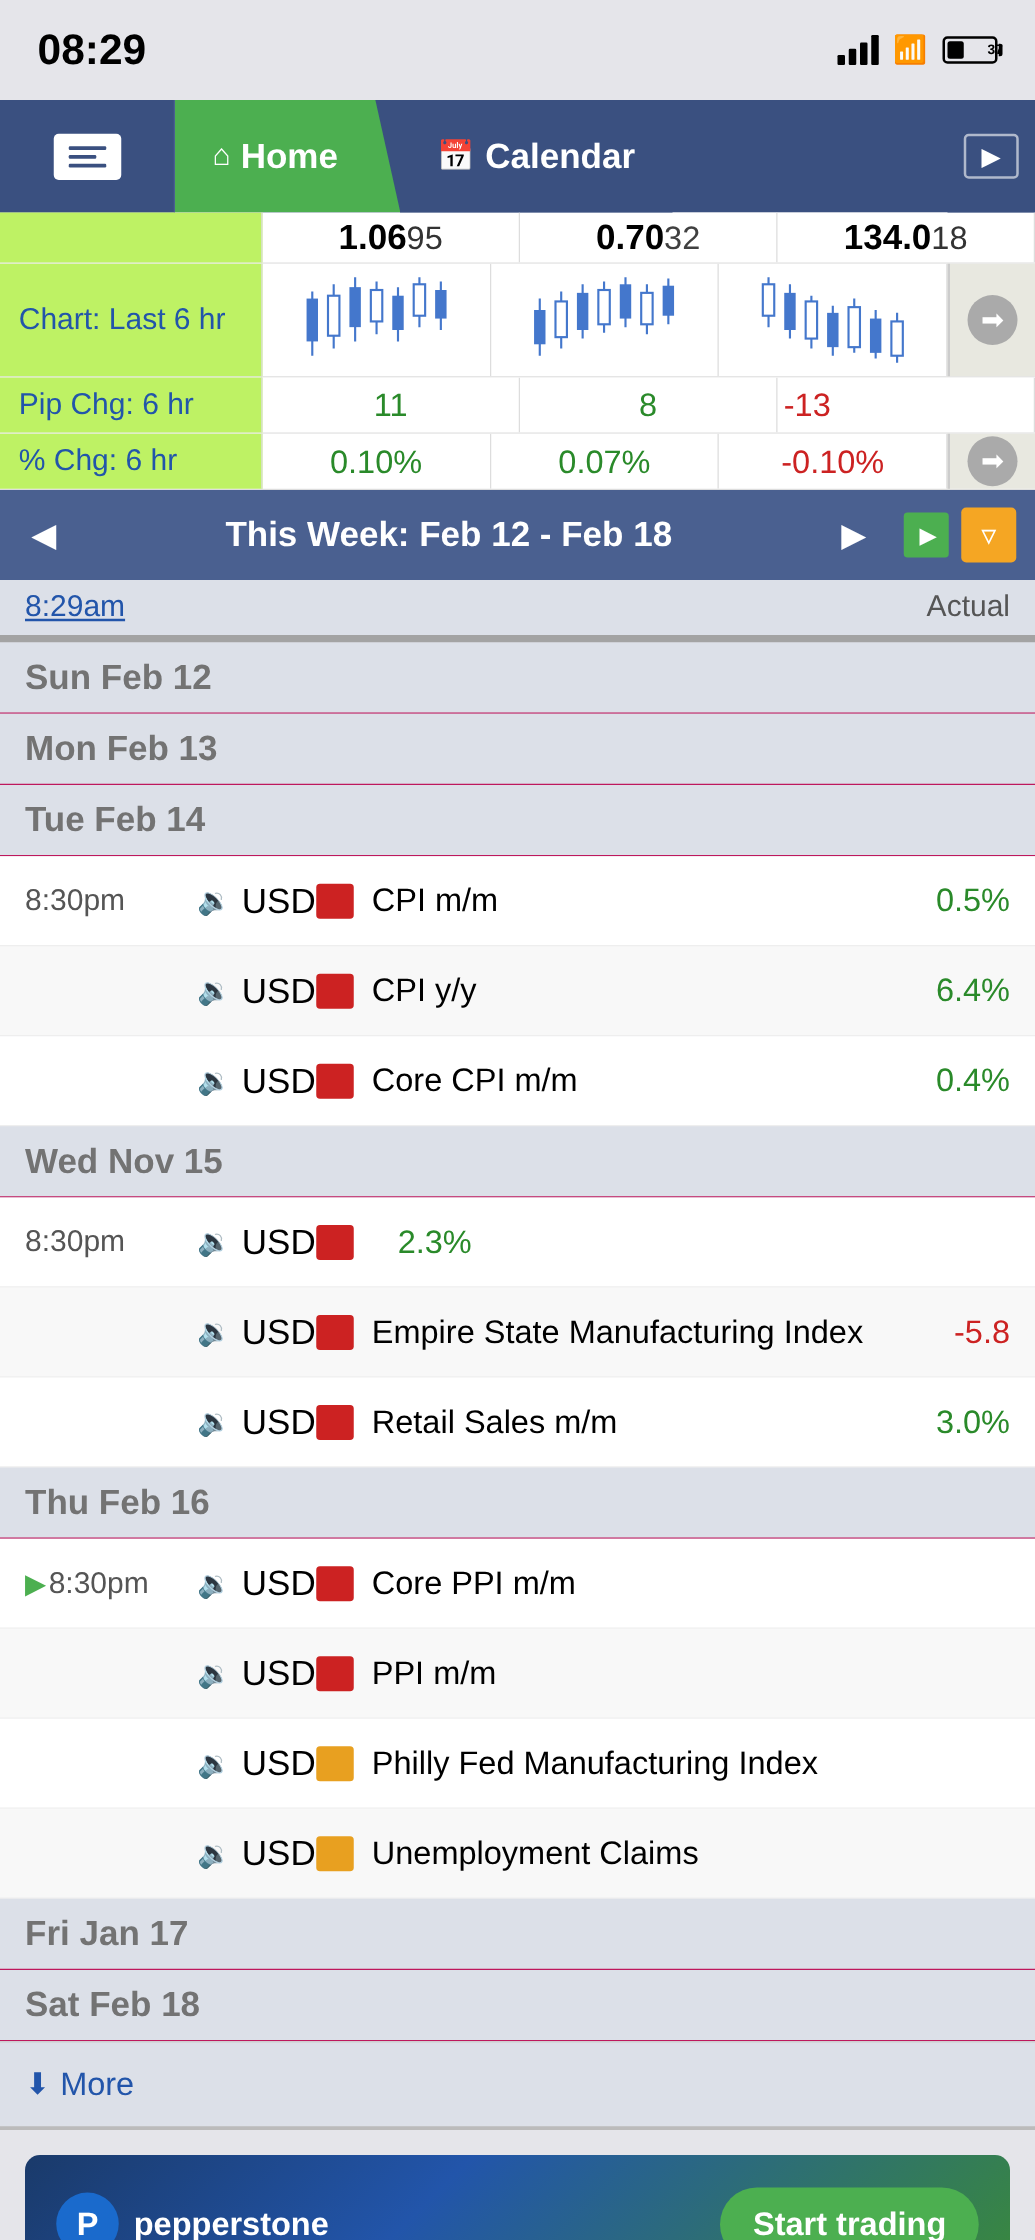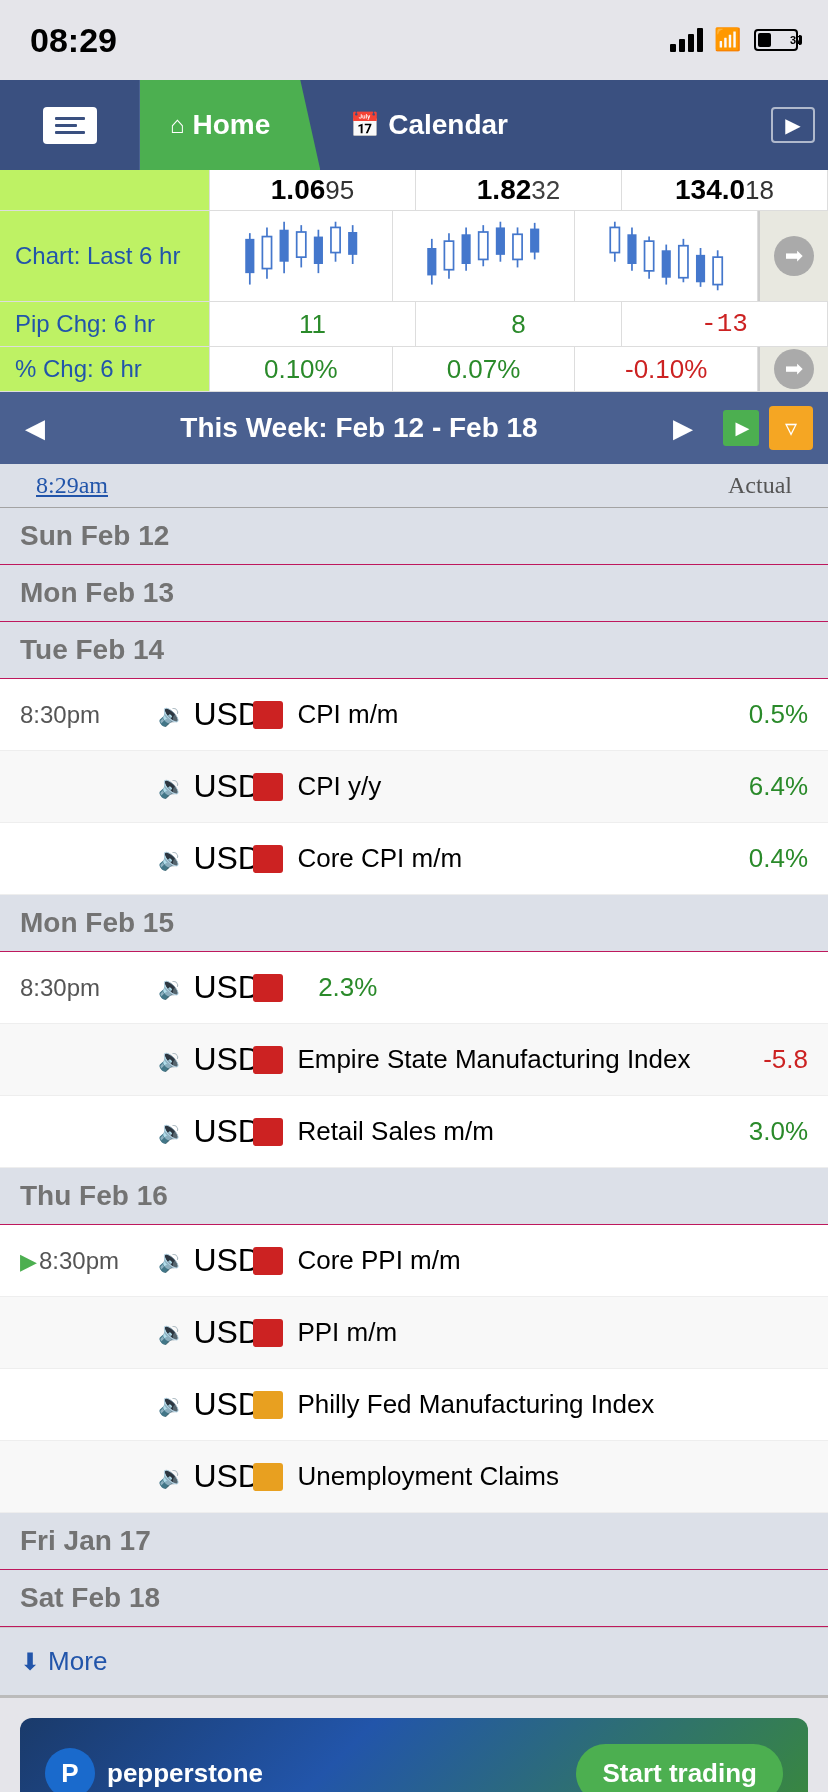--- a/index.html
+++ b/index.html
@@ -276,23 +276,22 @@
     .filter-icon {
       color: white;
       font-size: 24px;
     }
 
     
     .time-header {
       background: #dce0e8;
       display: flex;
       justify-content: space-between;
-      padding: 8px 36px;
-      border-bottom: 1px solid #a3a3a3;
-      font-family: Liberation Serif, serif;
+      padding: 8px 20px;
+      border-bottom: 6px solid #a3a3a3;
     }
     .time-link {
       color: #2255aa;
       font-size: 24px;
       text-decoration: underline;
     }
     .actual-label {
       color: #555;
       font-size: 24px;
     }
@@ -329,21 +328,21 @@
       margin-right: 2px;
     }
     .sound-icon {
       color: #999;
       font-size: 22px;
       margin: 0 8px;
       flex-shrink: 0;
     }
     .currency-label {
       width: 60px;
-      font-size: 32px;
+      font-size: 28px;
       color: #000;
       flex-shrink: 0;
     }
     .impact-flag {
       width: 30px;
       height: 28px;
       border-radius: 3px;
       margin-right: 14px;
       flex-shrink: 0;
     }
@@ -475,21 +474,21 @@
   </div>
 </div>
 
 <div class="market-row">
   <div class="market-label" style="font-size:22px;color:#888;"></div>
   <div class="market-cells">
     <div class="market-cell">
       <span style="font-size:28px;font-weight:600;color:#000;">1.06</span><span style="font-size:26px;font-weight:400;color:#333;">95</span>
     </div>
     <div class="market-cell">
-      <span style="font-size:28px;font-weight:600;color:#000;">1.82</span><span style="font-size:26px;font-weight:400;color:#404040;">32</span>
+      <span style="font-size:28px;font-weight:600;color:#000;">0.70</span><span style="font-size:26px;font-weight:400;color:#404040;">32</span>
     </div>
     <div class="market-cell">
       <span style="font-size:28px;font-weight:600;color:#000;">134.0</span><span style="font-size:26px;font-weight:400;color:#333;">18</span>
     </div>
   </div>
 </div>
 
 <div class="market-row">
   <div class="market-label">Chart: Last 6 hr</div>
   <div class="market-cells">
@@ -557,21 +556,21 @@
 
 <div class="market-row">
   <div class="market-label">Pip Chg: 6 hr</div>
   <div class="market-cells">
     <div class="market-cell" style="display:flex;align-items:center;justify-content:center;">
       <span class="pip-green">11</span>
     </div>
     <div class="market-cell" style="display:flex;align-items:center;justify-content:center;">
       <span class="pip-green">8</span>
     </div>
-    <div class="market-cell" style="display:flex;align-items:center;justify-content:center;font-family:Liberation Mono, monospace;">
+    <div class="market-cell" style="display:flex;align-items:center;justify-content:flex-start;">
       <span class="pip-red">-13</span>
     </div>
   </div>
 </div>
 
 <div class="market-row">
   <div class="market-label">% Chg: 6 hr</div>
   <div class="market-cells">
     <div class="market-cell" style="display:flex;align-items:center;justify-content:center;">
       <span class="pct-green">0.10%</span>
@@ -632,21 +631,21 @@
 
 <div class="event-row">
   <div class="event-time"></div>
   <span class="sound-icon">🔉</span>
   <div class="currency-label">USD</div>
   <div class="impact-flag flag-red"></div>
   <div class="event-name">Core CPI m/m</div>
   <div class="event-value val-green">0.4%</div>
 </div>
 
-<div class="day-header">Mon Feb 15</div>
+<div class="day-header">Wed Nov 15</div>
 
 <div class="event-row">
   <div class="event-time">8:30pm</div>
   <span class="sound-icon">🔉</span>
   <div class="currency-label">USD</div>
   <div class="impact-flag flag-red"></div>
   <div class="event-value val-green">2.3%</div>
 </div>
 
 <div class="event-row alt">

